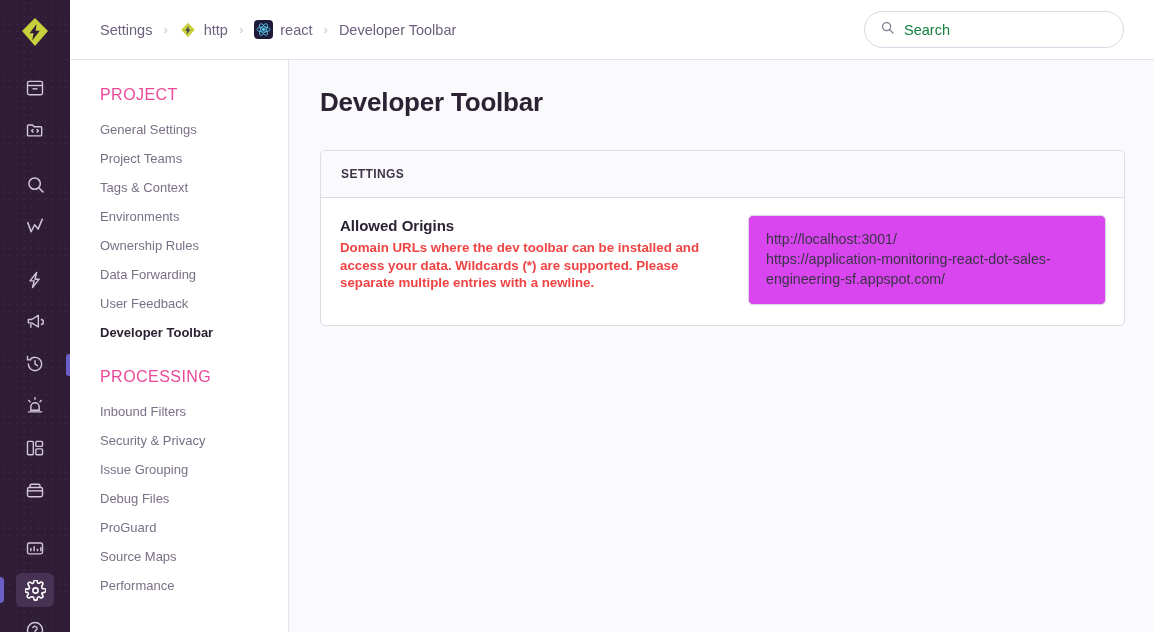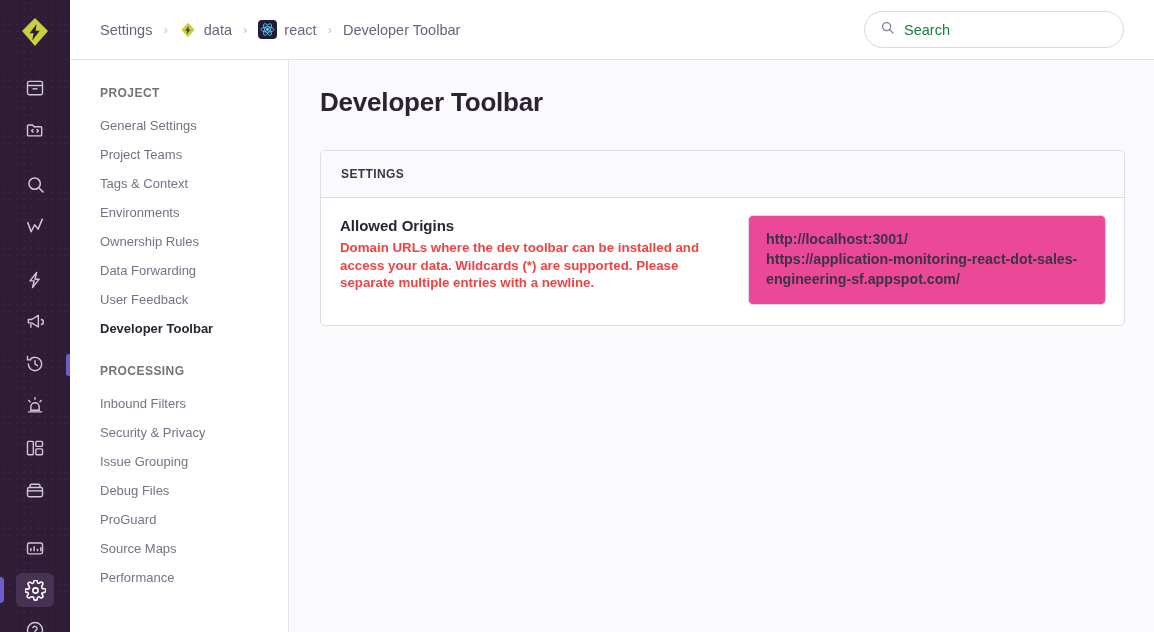--- a/index.html
+++ b/index.html
@@ -105,23 +105,23 @@
   
   .body { display: flex; height: 572px; }
   .settings-nav {
     width: 219px; flex: 0 0 219px;
     background: #ffffff;
     border-right: 1px solid #e7e1ec;
     padding: 26px 0 0 30px;
     overflow: hidden;
   }
   .nav-heading {
-    font-size: 12px; font-weight: bold;
+    font-size: 16px; font-weight: normal;
     letter-spacing: 0.45px;
-    color: #737373;
+    color: #ec4899;
     text-transform: uppercase;
     margin-bottom: 11px;
   }
   .nav-item {
     display: block;
     font-size: 13px;
     color: #7a7086;
     padding: 7px 0;
     text-decoration: none;
   }
@@ -172,24 +172,23 @@
   }
   .field-help {
     font-size: 13.3px;
     line-height: 1.32;
     color: #ef4444;
   }
   .field-input-col { flex: 1; }
   .textarea-box {
     border: 1px solid #dcd6e4;
     border-radius: 5px;
-    background: #ec4899;
+    background: #d946ef;
     padding: 13px 16px 15px 17px;
     min-height: 85px;
-    font-weight: bold;
   }
   .textarea-line {
     font-size: 14.2px;
     line-height: 1.42;
     color: #3b3347;
     word-break: break-word;
   }
 </style>
 </head>
 <body>
@@ -317,21 +316,21 @@
         </span>
         <span class="crumb-sep">›</span>
 
         <span class="crumb">
           <span class="crumb-icon">
             <svg width="18" height="18" viewBox="0 0 32 32">
               <path d="M16 3 L28 15.5 L16 29 L4 15.5 Z" fill="#c8d13c"></path>
               <path d="M17.6 8.5 L10.8 17.4 L14.6 17.4 L13.3 24 L20.7 14.9 L16.7 14.9 Z" fill="#4d4158"></path>
             </svg>
           </span>
-          <span>data</span>
+          <span>http</span>
         </span>
         <span class="crumb-sep">›</span>
 
         <span class="crumb">
           <span class="crumb-icon">
             <span class="proj-badge">
               <svg width="17" height="17" viewBox="0 0 24 24">
                 <circle cx="12" cy="12" r="2.1" fill="#61dafb"></circle>
                 <g fill="none" stroke="#61dafb" stroke-width="1.1">
                   <ellipse cx="12" cy="12" rx="9.2" ry="3.7"></ellipse>

